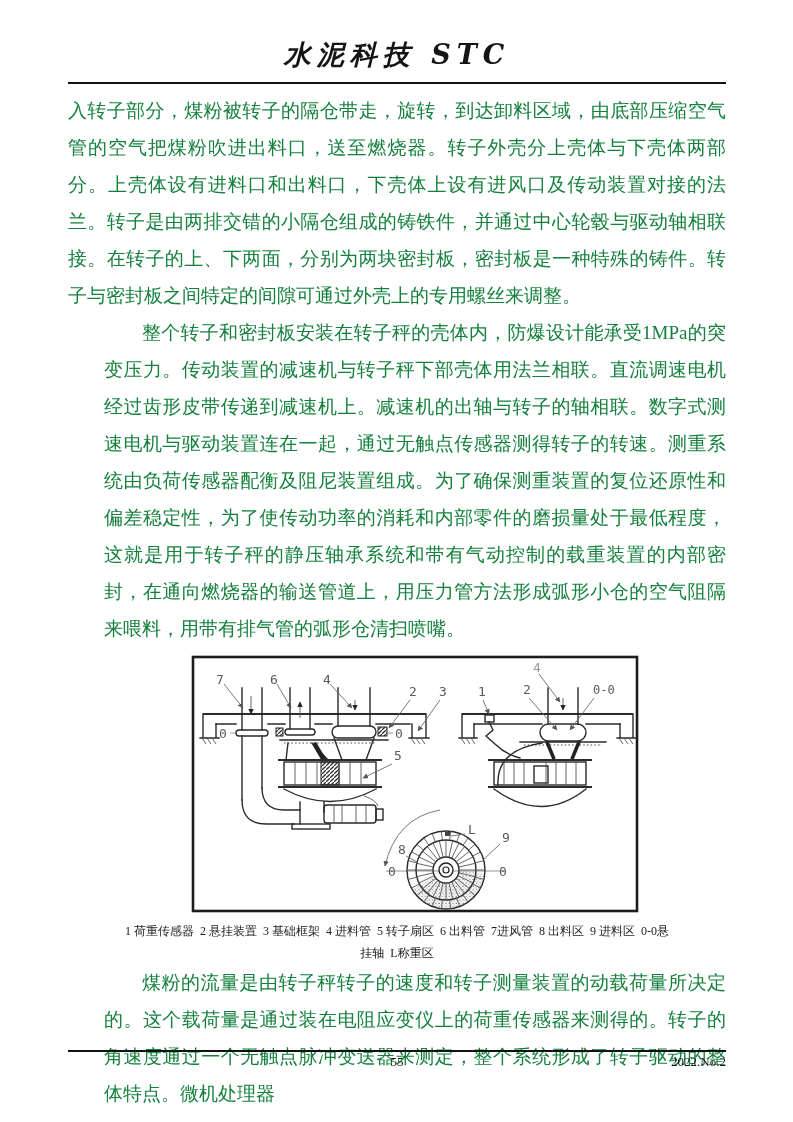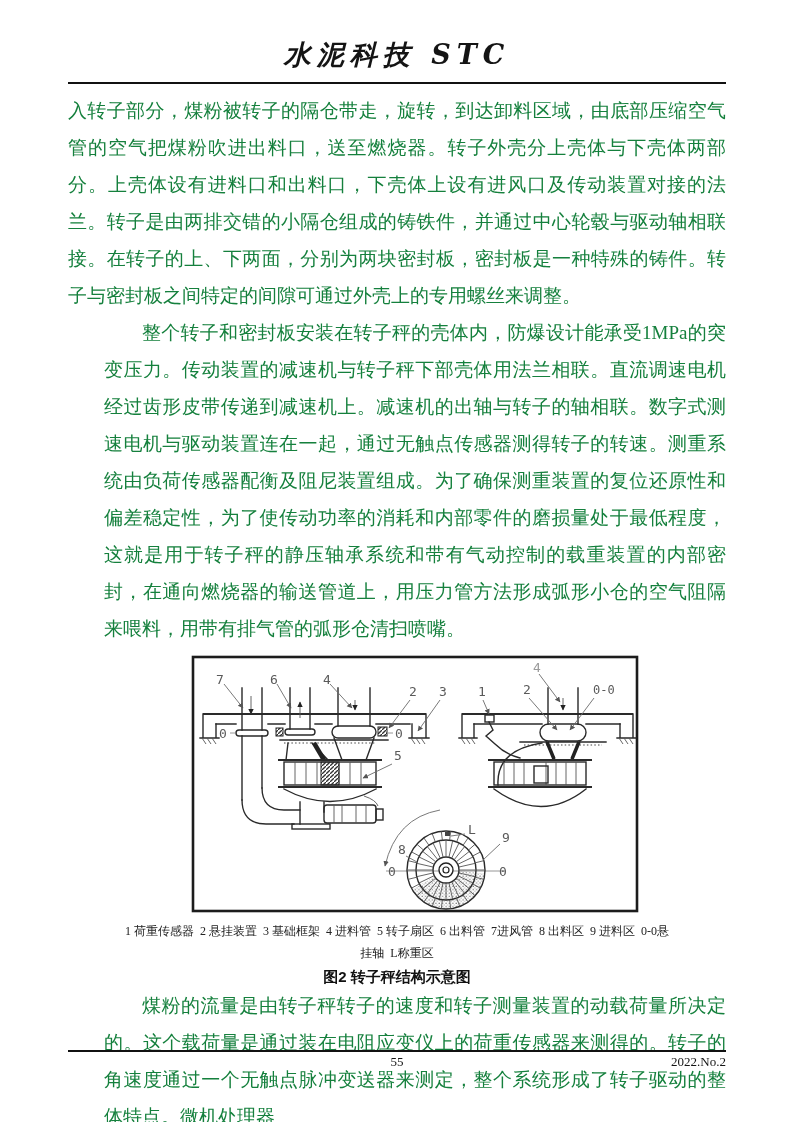--- a/index.html
+++ b/index.html
@@ -290,21 +290,20 @@
           <text class="figlbl" x="278" y="180">L</text>
           <text class="figlbl" x="208" y="200">8</text>
           <text class="figlbl" x="312" y="188">9</text>
           <text class="figlbl" x="198" y="222">0</text>
           <text class="figlbl" x="309" y="222">0</text>
         </g>
       </svg>
     </div>
 
     <div class="figure-legend"><span>1 荷重传感器  2 悬挂装置  3 基础框架  4 进料管  5 转子扇区  6 出料管  7进风管  8 出料区  9 进料区  0-0悬</span><br><span>挂轴  L称重区</span></div>
-    <div class="figure-caption">图2 转子秤结构示意图</div>
 
     <p class="body-par indent">煤粉的流量是由转子秤转子的速度和转子测量装置的动载荷量所决定的。这个载荷量是通过装在电阻应变仪上的荷重传感器来测得的。转子的角速度通过一个无触点脉冲变送器来测定，整个系统形成了转子驱动的整体特点。微机处理器</p>
   </div>
 
   <div class="footer">
     <hr class="footer-rule">
     <div class="footer-row">
       <span class="page-number">55</span>
       <span class="issue-label">2022.No.2</span>
     </div>

